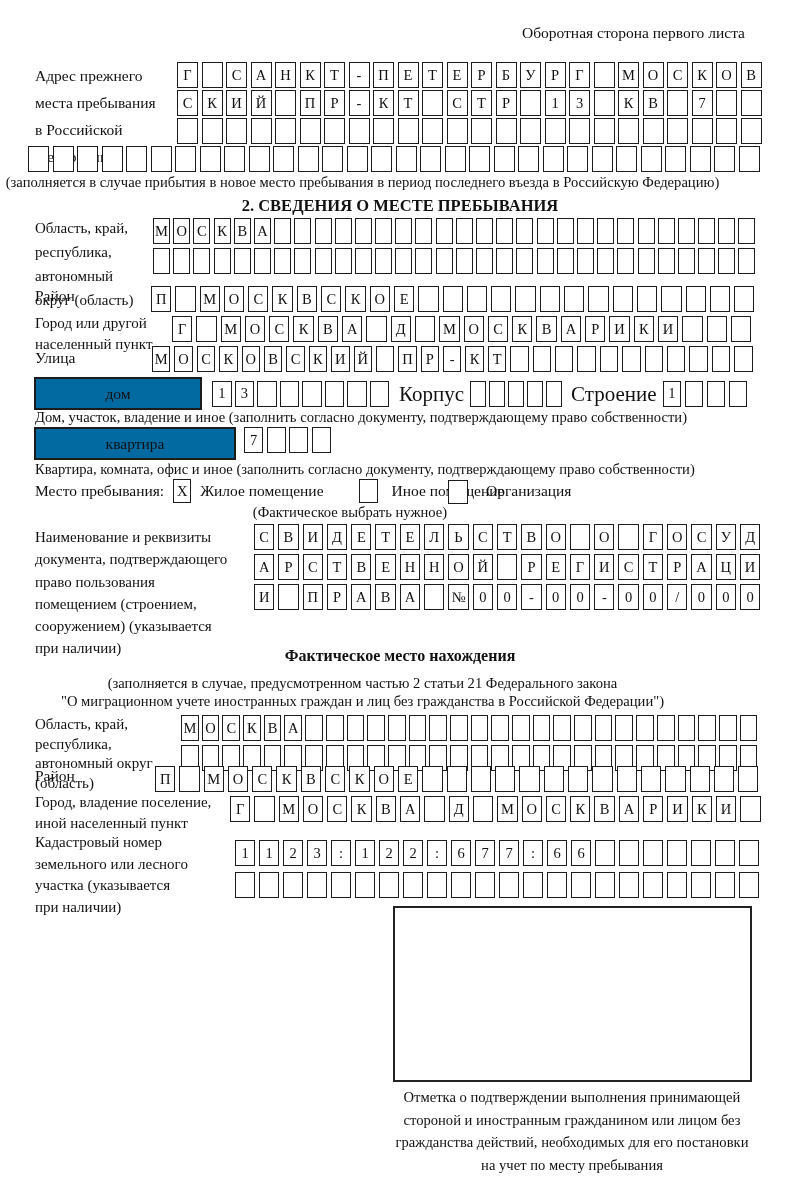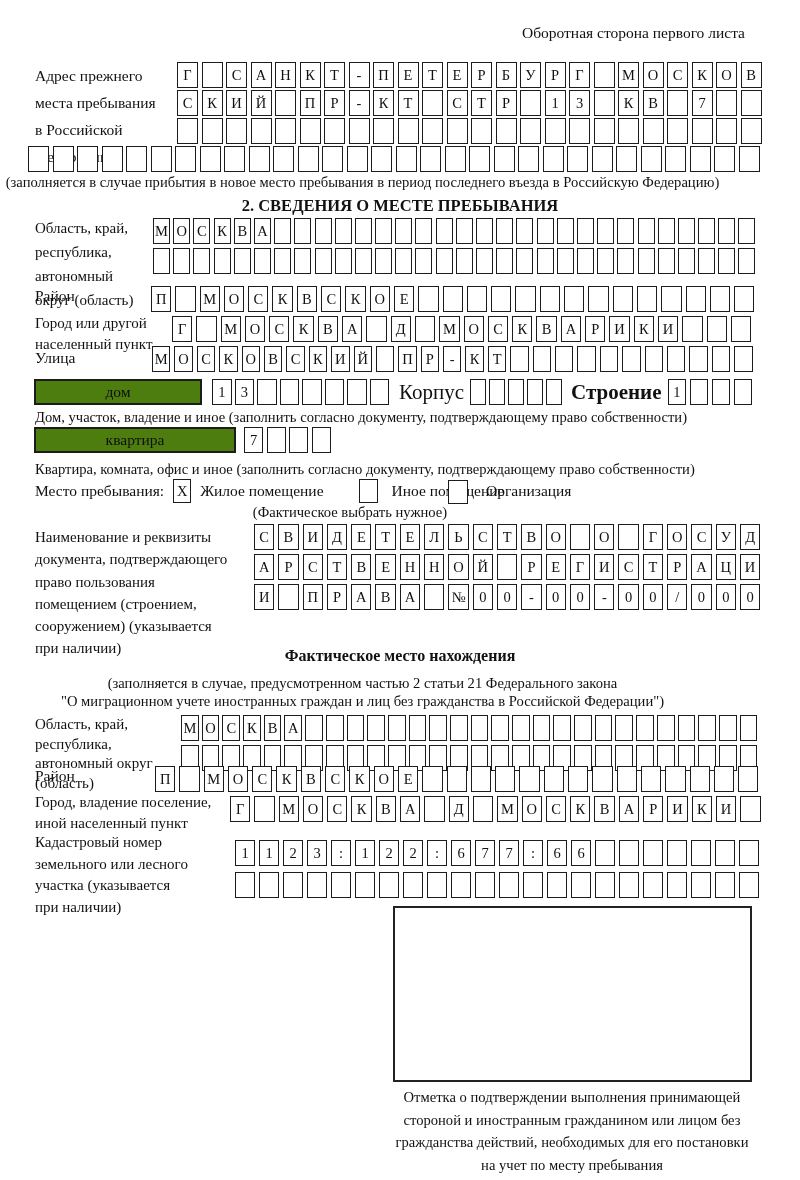--- a/index.html
+++ b/index.html
@@ -23,22 +23,22 @@
   .g-korpus{--cw:16px;--cg:3px;}
   .g-stroenie{--cw:18.5px;--cg:3.5px;}
   .g-kvartira{--cw:19px;--cg:3.5px;}
   .g-doc{--cw:20.3px;--cg:4px;}
   .g-fregion{--cw:17.7px;--cg:3px;}
   .g-fcity{--cw:20.3px;--cg:4px;}
   .g-fcad{--cw:20px;--cg:4px;}
   .g-check{--cw:18px;}
   .g-check .cell{height:24px;}
   .rowgap{margin-bottom:2px;}
-  .namedbox{border:2px solid #1c1c1c;height:26px;box-sizing:border-box;
-      display:flex;align-items:center;justify-content:center;font-size:15.5px;background:#4d7c0f;}
+  .namedbox{border:2px solid #1c1c1c;height:33px;box-sizing:border-box;
+      display:flex;align-items:center;justify-content:center;font-size:15.5px;background:#0369a1;}
   .inline-lab{font-size:21px;line-height:30px;}
   .bigbox{border:2.5px solid #222;background:#fff;box-sizing:border-box;}
   .caption{font-size:14.6px;line-height:22.5px;text-align:center;white-space:pre-line;}
 </style>
 </head>
 <body>
 
 <div id="page">
 
   <div class="abs" style="top:24px;left:0;width:745px;text-align:right;font-size:15.5px;">Оборотная сторона первого листа</div>
@@ -336,31 +336,31 @@
         <span class="cell"></span>
       </div>
     <div class="inline-lab" style="margin-left:10px;">Корпус</div>
     <div class="grid g-korpus" style="margin-left:6px;">
         <span class="cell"></span>
         <span class="cell"></span>
         <span class="cell"></span>
         <span class="cell"></span>
         <span class="cell"></span>
       </div>
-    <div class="inline-lab" style="margin-left:9px;font-weight:bold;">Строение</div>
+    <div class="inline-lab" style="margin-left:9px;">Строение</div>
     <div class="grid g-stroenie" style="margin-left:6px;">
         <span class="cell">1</span>
         <span class="cell"></span>
         <span class="cell"></span>
         <span class="cell"></span>
       </div>
   </div>
   <div class="abs" style="top:409px;left:35px;font-size:14.6px;">Дом, участок, владение и иное (заполнить согласно документу, подтверждающему право собственности)</div>
 
-  <div class="abs" style="top:427px;left:34px;display:flex;align-items:center;">
+  <div class="abs" style="top:427px;left:34px;display:flex;align-items:flex-start;">
     <div class="namedbox" style="width:202px;">квартира</div>
     <div class="grid g-kvartira" style="margin-left:8px;">
         <span class="cell">7</span>
         <span class="cell"></span>
         <span class="cell"></span>
         <span class="cell"></span>
       </div>
   </div>
   <div class="abs" style="top:461px;left:35px;font-size:14.6px;">Квартира, комната, офис и иное (заполнить согласно документу, подтверждающему право собственности)</div>
 

